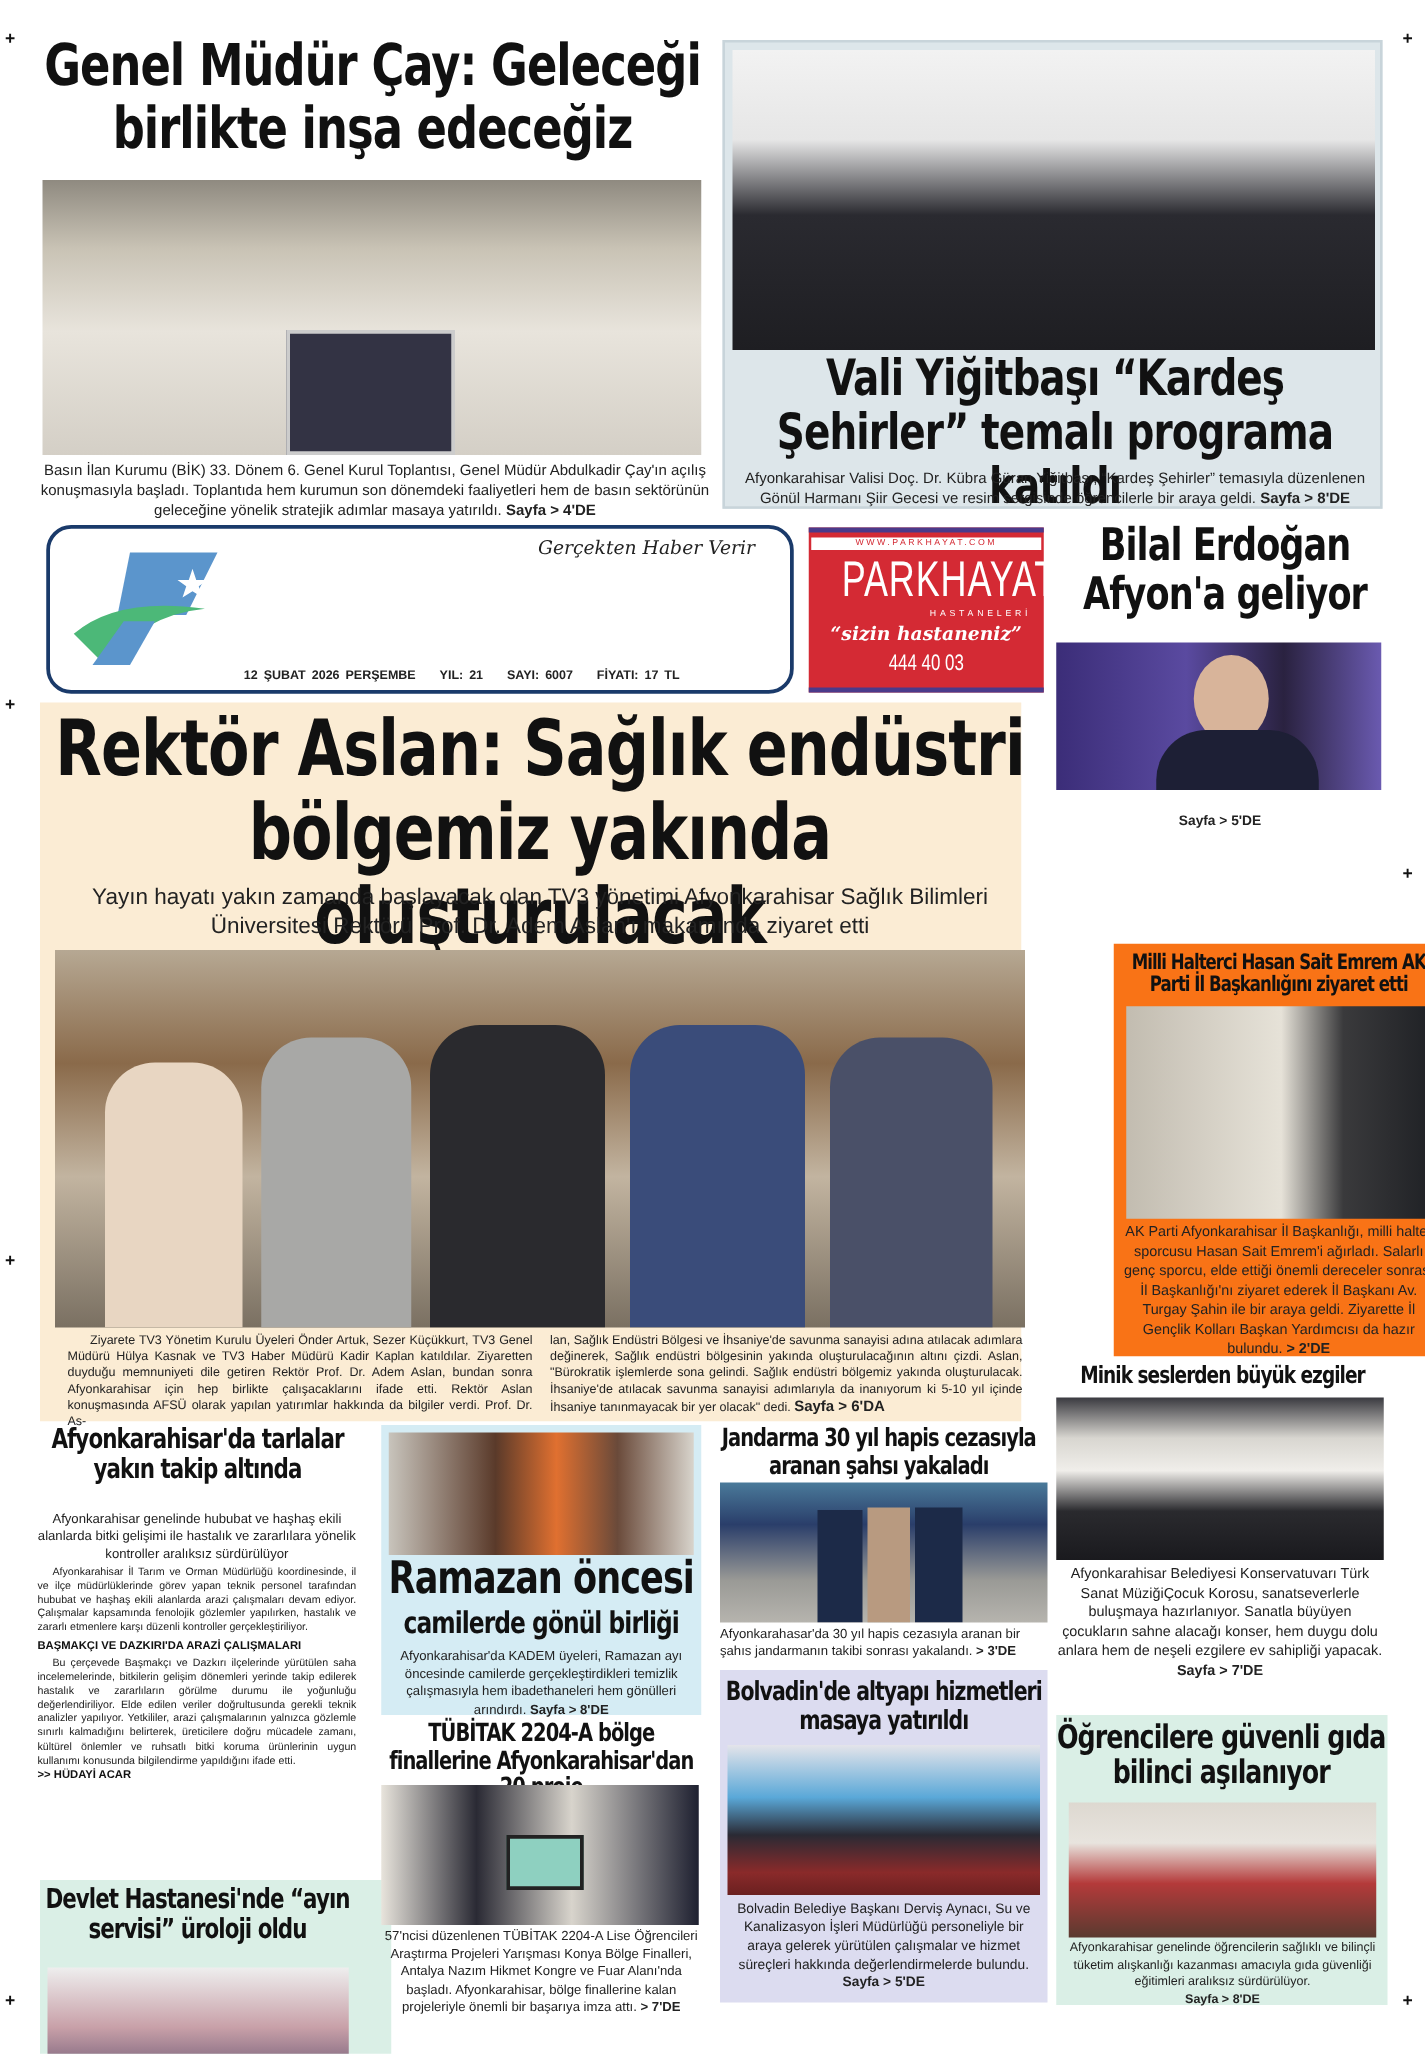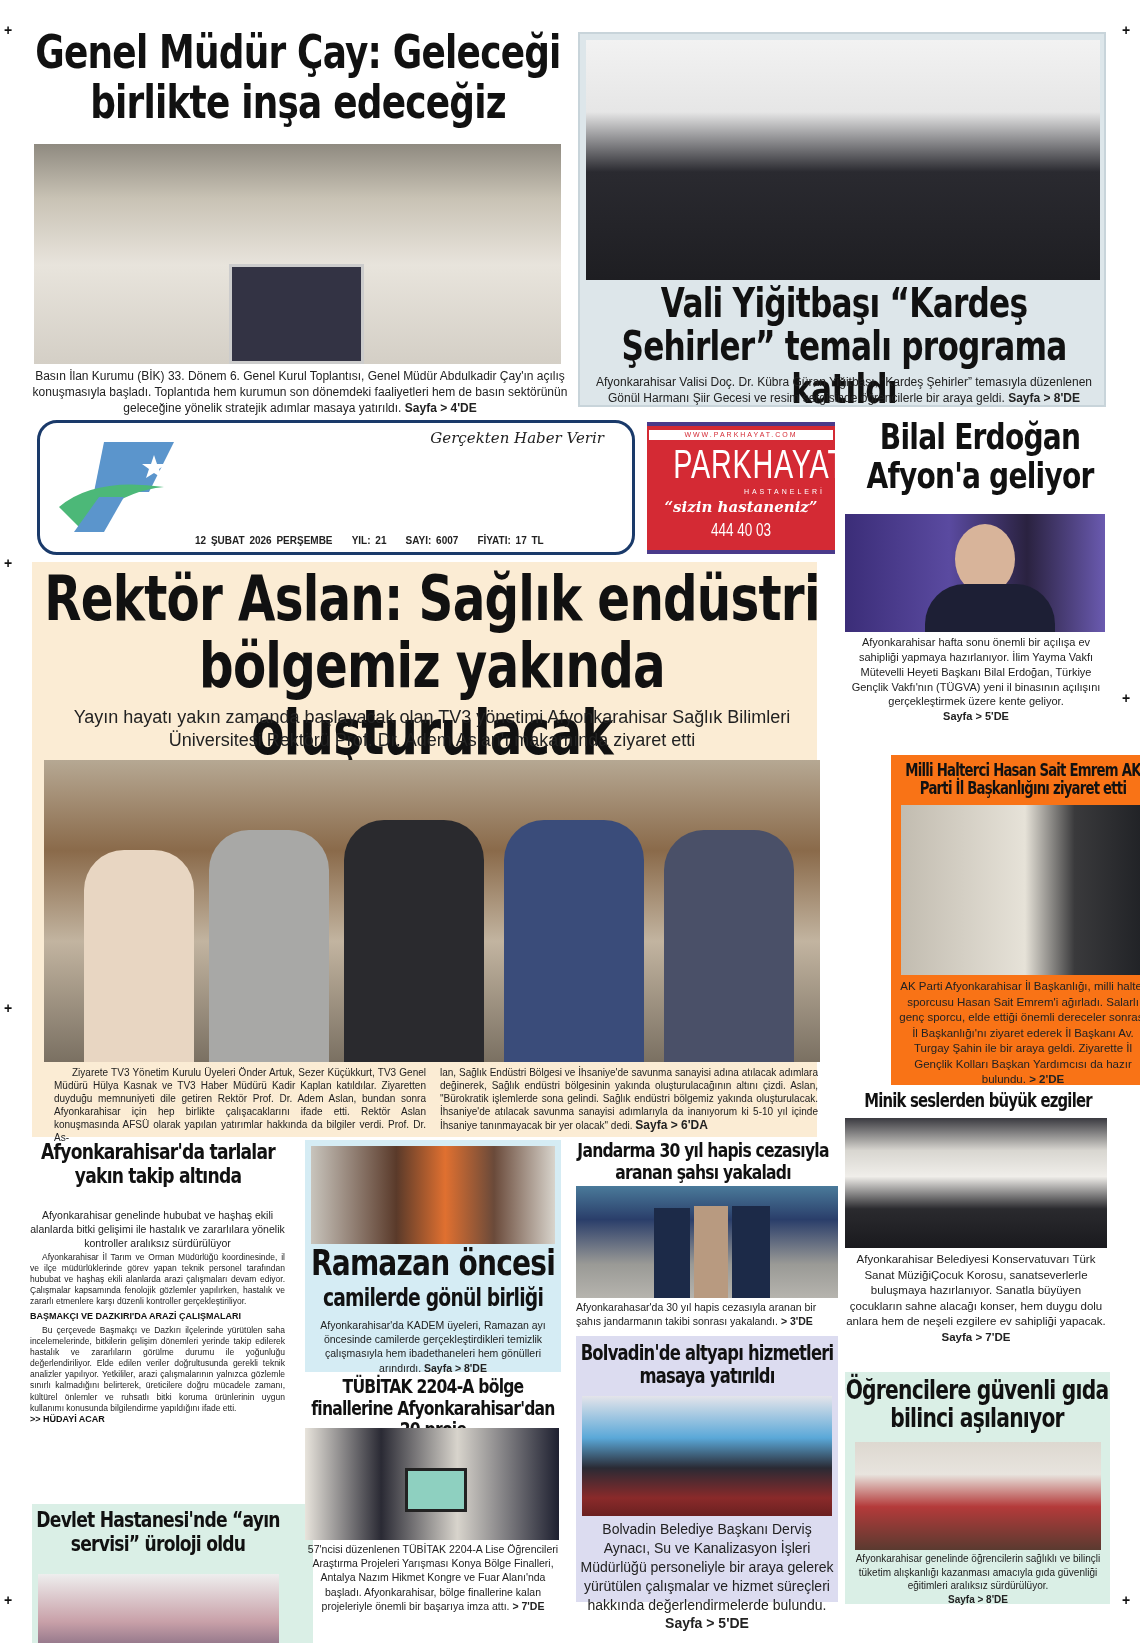--- a/index.html
+++ b/index.html
@@ -58,21 +58,21 @@
   <div class="abs" style="left:0;top:72px;width:188px;text-align:center;color:#fff;font-family:'DejaVu Serif',serif;font-style:italic;font-weight:bold;font-size:15px">“sizin hastaneniz”</div>
   <div class="abs" style="left:0;top:94px;width:188px;text-align:center;color:#fff;font-size:18px;transform:scaleX(.75)">444 40 03</div>
 </aside>
 
 <section class="abs" style="left:845px;top:418px;width:270px;height:330px">
   <div class="hl" style="font-size:36px;width:340px;margin-left:-35px">Bilal Erdoğan Afyon'a geliyor</div>
   <div class="photo" style="left:0;top:96px;width:260px;height:118px;background:linear-gradient(90deg,#3b2d78,#5a4aa0 40%,#2a2240 70%,#6a5ab0)">
     <div class="abs" style="left:110px;top:10px;width:60px;height:70px;border-radius:50%;background:#d8b49a"></div>
     <div class="abs" style="left:80px;top:70px;width:130px;height:60px;border-radius:40px 40px 0 0;background:#1d1f35"></div>
   </div>
-  <div class="cap abs" style="left:0;top:217px;width:262px;font-size:11px"><span>Afyonkarahisar hafta sonu önemli bir açılışa ev sahipliği yapmaya hazırlanıyor. İlim Yayma Vakfı Mütevelli Heyeti Başkanı Bilal Erdoğan, Türkiye Gençlik Vakfı'nın (TÜGVA) yeni il binasının açılışını gerçekleştirmek üzere kente geliyor.</span><br><b>Sayfa &gt; 5'DE</b></div>
+  <div class="cap abs" style="left:0;top:217px;width:262px;font-size:11px"><br><b>Sayfa &gt; 5'DE</b></div>
 </section>
 
 <section class="abs" style="left:32px;top:562px;width:785px;height:575px;background:#fbecd4">
   <div class="hl" style="font-size:62px;width:1020px;margin-left:-110px;margin-top:4px">Rektör Aslan: Sağlık endüstri bölgemiz yakında oluşturulacak</div>
   <div class="abs" style="left:20px;top:144px;width:760px;text-align:center;font-size:18px;line-height:1.3;color:#222">Yayın hayatı yakın zamanda başlayacak olan TV3 yönetimi Afyonkarahisar Sağlık Bilimleri Üniversitesi Rektörü Prof. Dr. Adem Aslan'ı makamında ziyaret etti</div>
   <div class="photo" style="left:12px;top:198px;width:776px;height:302px;background:linear-gradient(180deg,#b6a893 0%,#8a6a4a 30%,#c2b4a0 60%,#7a7062 100%)">
     <div class="abs" style="left:40px;top:90px;width:110px;height:212px;background:#e8d6c2;border-radius:40px 40px 0 0"></div>
     <div class="abs" style="left:165px;top:70px;width:120px;height:232px;background:#a8a8a6;border-radius:40px 40px 0 0"></div>
     <div class="abs" style="left:300px;top:60px;width:140px;height:242px;background:#2a2a2e;border-radius:40px 40px 0 0"></div>
     <div class="abs" style="left:460px;top:60px;width:140px;height:242px;background:#3a4c7a;border-radius:40px 40px 0 0"></div>
@@ -124,21 +124,21 @@
     <div class="abs" style="left:78px;top:22px;width:36px;height:90px;background:#1c2a48"></div>
     <div class="abs" style="left:118px;top:20px;width:34px;height:92px;background:#b89a80"></div>
     <div class="abs" style="left:156px;top:20px;width:38px;height:92px;background:#1c2a48"></div>
   </div>
   <div class="cap abs" style="left:8px;top:160px;width:262px;font-size:10.5px;text-align:left"><span>Afyonkarahasar'da 30 yıl hapis cezasıyla aranan bir şahıs jandarmanın takibi sonrası yakalandı.</span> <b>&gt; 3'DE</b></div>
 </section>
 
 <section class="abs" style="left:576px;top:1336px;width:262px;height:266px;background:#dcdcf0">
   <div class="hl" style="font-size:21px;width:330px;margin-left:-34px;margin-top:6px">Bolvadin'de altyapı hizmetleri masaya yatırıldı</div>
   <div class="photo" style="left:6px;top:60px;width:250px;height:120px;background:linear-gradient(180deg,#e4e4ea 0%,#5aa8d8 35%,#2a2a34 60%,#8a2a2a 85%,#6a2020)"></div>
-  <div class="cap abs" style="left:4px;top:184px;width:254px;font-size:14px"><span>Bolvadin Belediye Başkanı Derviş Aynacı, Su ve Kanalizasyon İşleri Müdürlüğü personeliyle bir araya gelerek yürütülen çalışmalar ve hizmet süreçleri hakkında değerlendirmelerde bulundu.</span> <b>Sayfa &gt; 5'DE</b></div>
+  <div class="cap abs" style="left:4px;top:184px;width:254px;font-size:11px"><span>Bolvadin Belediye Başkanı Derviş Aynacı, Su ve Kanalizasyon İşleri Müdürlüğü personeliyle bir araya gelerek yürütülen çalışmalar ve hizmet süreçleri hakkında değerlendirmelerde bulundu.</span> <b>Sayfa &gt; 5'DE</b></div>
 </section>
 
 <section class="abs" style="left:845px;top:1090px;width:265px;height:280px">
   <div class="hl" style="font-size:19px;width:330px;margin-left:-32px">Minik seslerden büyük ezgiler</div>
   <div class="photo" style="left:0;top:28px;width:262px;height:130px;background:linear-gradient(180deg,#3a3a40 0%,#d8d6d0 25%,#f0eeea 45%,#2a2a2e 70%,#1a1a1e)"></div>
   <div class="cap abs" style="left:0;top:162px;width:262px;font-size:11.5px"><span>Afyonkarahisar Belediyesi Konservatuvarı Türk Sanat MüziğiÇocuk Korosu, sanatseverlerle buluşmaya hazırlanıyor. Sanatla büyüyen çocukların sahne alacağı konser, hem duygu dolu anlara hem de neşeli ezgilere ev sahipliği yapacak.</span> <b>Sayfa &gt; 7'DE</b></div>
 </section>
 
 <section class="abs" style="left:845px;top:1372px;width:265px;height:232px;background:#daefe6">
   <div class="hl" style="font-size:26px;width:340px;margin-left:-38px;margin-top:4px">Öğrencilere güvenli gıda bilinci aşılanıyor</div>

